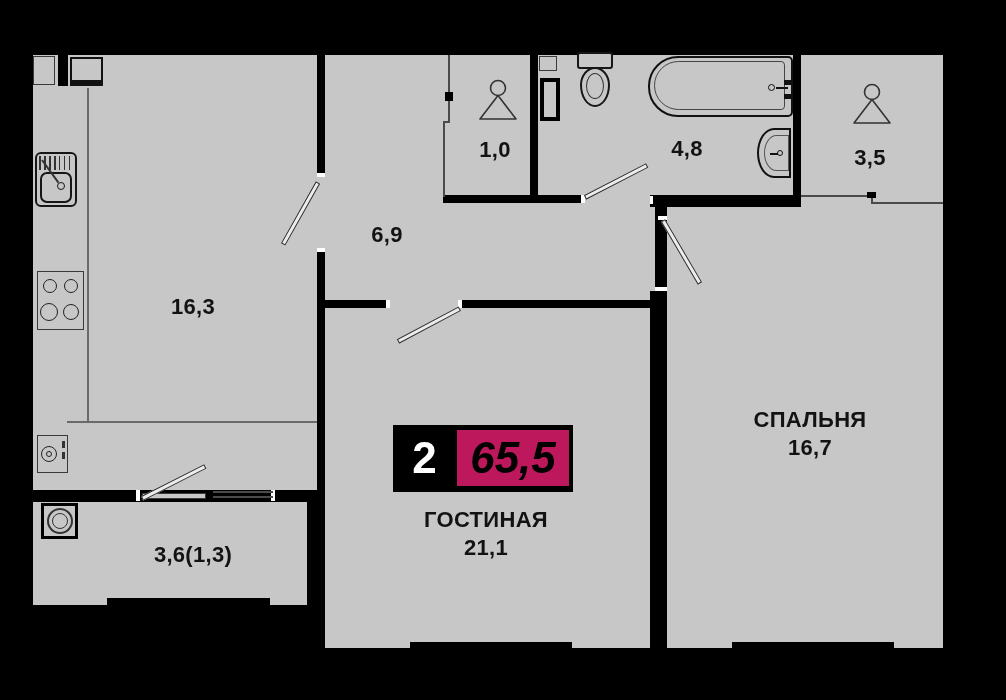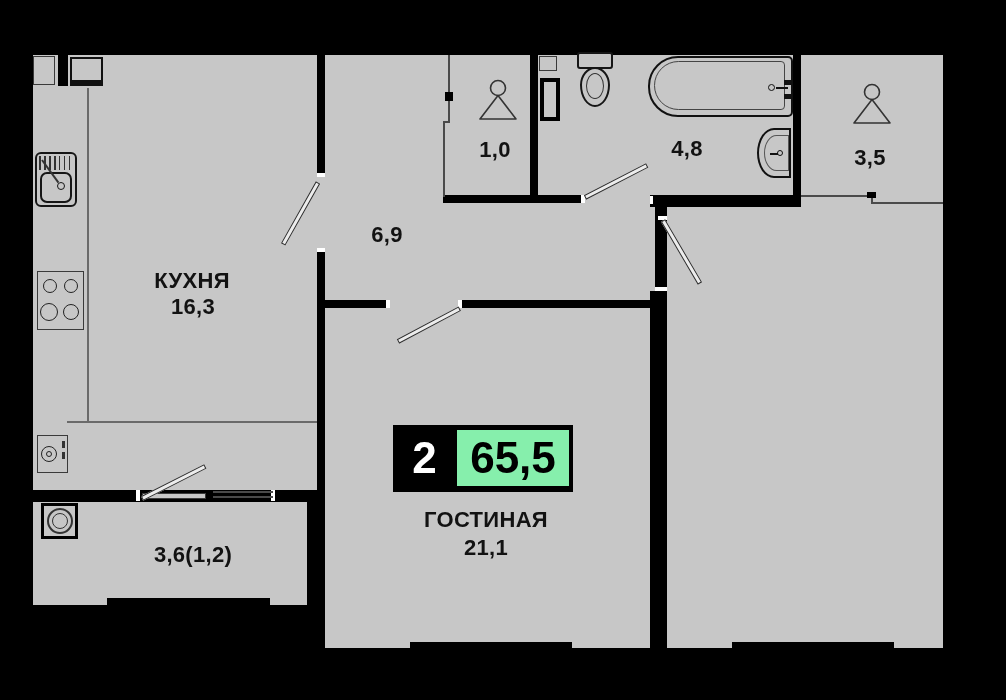--- a/index.html
+++ b/index.html
@@ -11,21 +11,21 @@
   .cap{background:#fff;}
   .thin{background:#4a4a4a;}
   .leaf{height:5px;background:#ececec;border:1px solid #2e2e2e;transform-origin:0 50%;}
   .lbl{color:#121212;font-weight:700;font-size:22px;text-align:center;line-height:22px;
        letter-spacing:.3px;white-space:nowrap;}
   .fix{border:2px solid #161616;background:#c7c7c7;}
   .fix-thin{border:1.5px solid #3a3a3a;background:#c7c7c7;}
   .circ{border-radius:50%;}
   
   #badge{background:#000;}
-  #badge-white{background:#86efac;}
+  #badge-white{background:#be185d;font-style:italic;}
   .badge-num{font-weight:700;font-size:44px;line-height:54px;text-align:center;}
   svg{display:block;}
 </style>
 </head>
 <body>
 
 <div id="stage">
 
   <div class="abs floor" style="left:33px;top:55px;width:284px;height:435px;"></div>
   <div class="abs floor" style="left:325px;top:55px;width:123px;height:253px;"></div>
@@ -150,23 +150,24 @@
     <path d="M26 17.5 L8 41 L44 41 Z" fill="none" stroke="#333" stroke-width="1.6" stroke-linejoin="round"></path>
   </svg>
 
   <div id="badge" class="abs" style="left:393px;top:425px;width:180px;height:67px;">
     <div class="abs badge-num" style="left:0;top:6px;width:63px;color:#fff;">2</div>
     <div id="badge-white" class="abs" style="left:64px;top:5px;width:112px;height:56px;">
       <div class="abs badge-num" style="left:0;top:1px;width:112px;color:#000;">65,5</div>
     </div>
   </div>
 
-  <div class="abs lbl" style="left:112px;top:270px;width:160px;">КУХНЯ</div>
   <div class="abs lbl" style="left:113px;top:296px;width:160px;">16,3</div>
   <div class="abs lbl" style="left:337px;top:224px;width:100px;">6,9</div>
   <div class="abs lbl" style="left:445px;top:139px;width:100px;">1,0</div>
   <div class="abs lbl" style="left:637px;top:138px;width:100px;">4,8</div>
   <div class="abs lbl" style="left:820px;top:147px;width:100px;">3,5</div>
+  <div class="abs lbl" style="left:720px;top:409px;width:180px;">СПАЛЬНЯ</div>
+  <div class="abs lbl" style="left:720px;top:437px;width:180px;">16,7</div>
   <div class="abs lbl" style="left:396px;top:509px;width:180px;">ГОСТИНАЯ</div>
   <div class="abs lbl" style="left:396px;top:537px;width:180px;">21,1</div>
-  <div class="abs lbl" style="left:103px;top:544px;width:180px;">3,6(1,2)</div>
+  <div class="abs lbl" style="left:103px;top:544px;width:180px;">3,6(1,3)</div>
 
 </div>
 
 </body></html>

